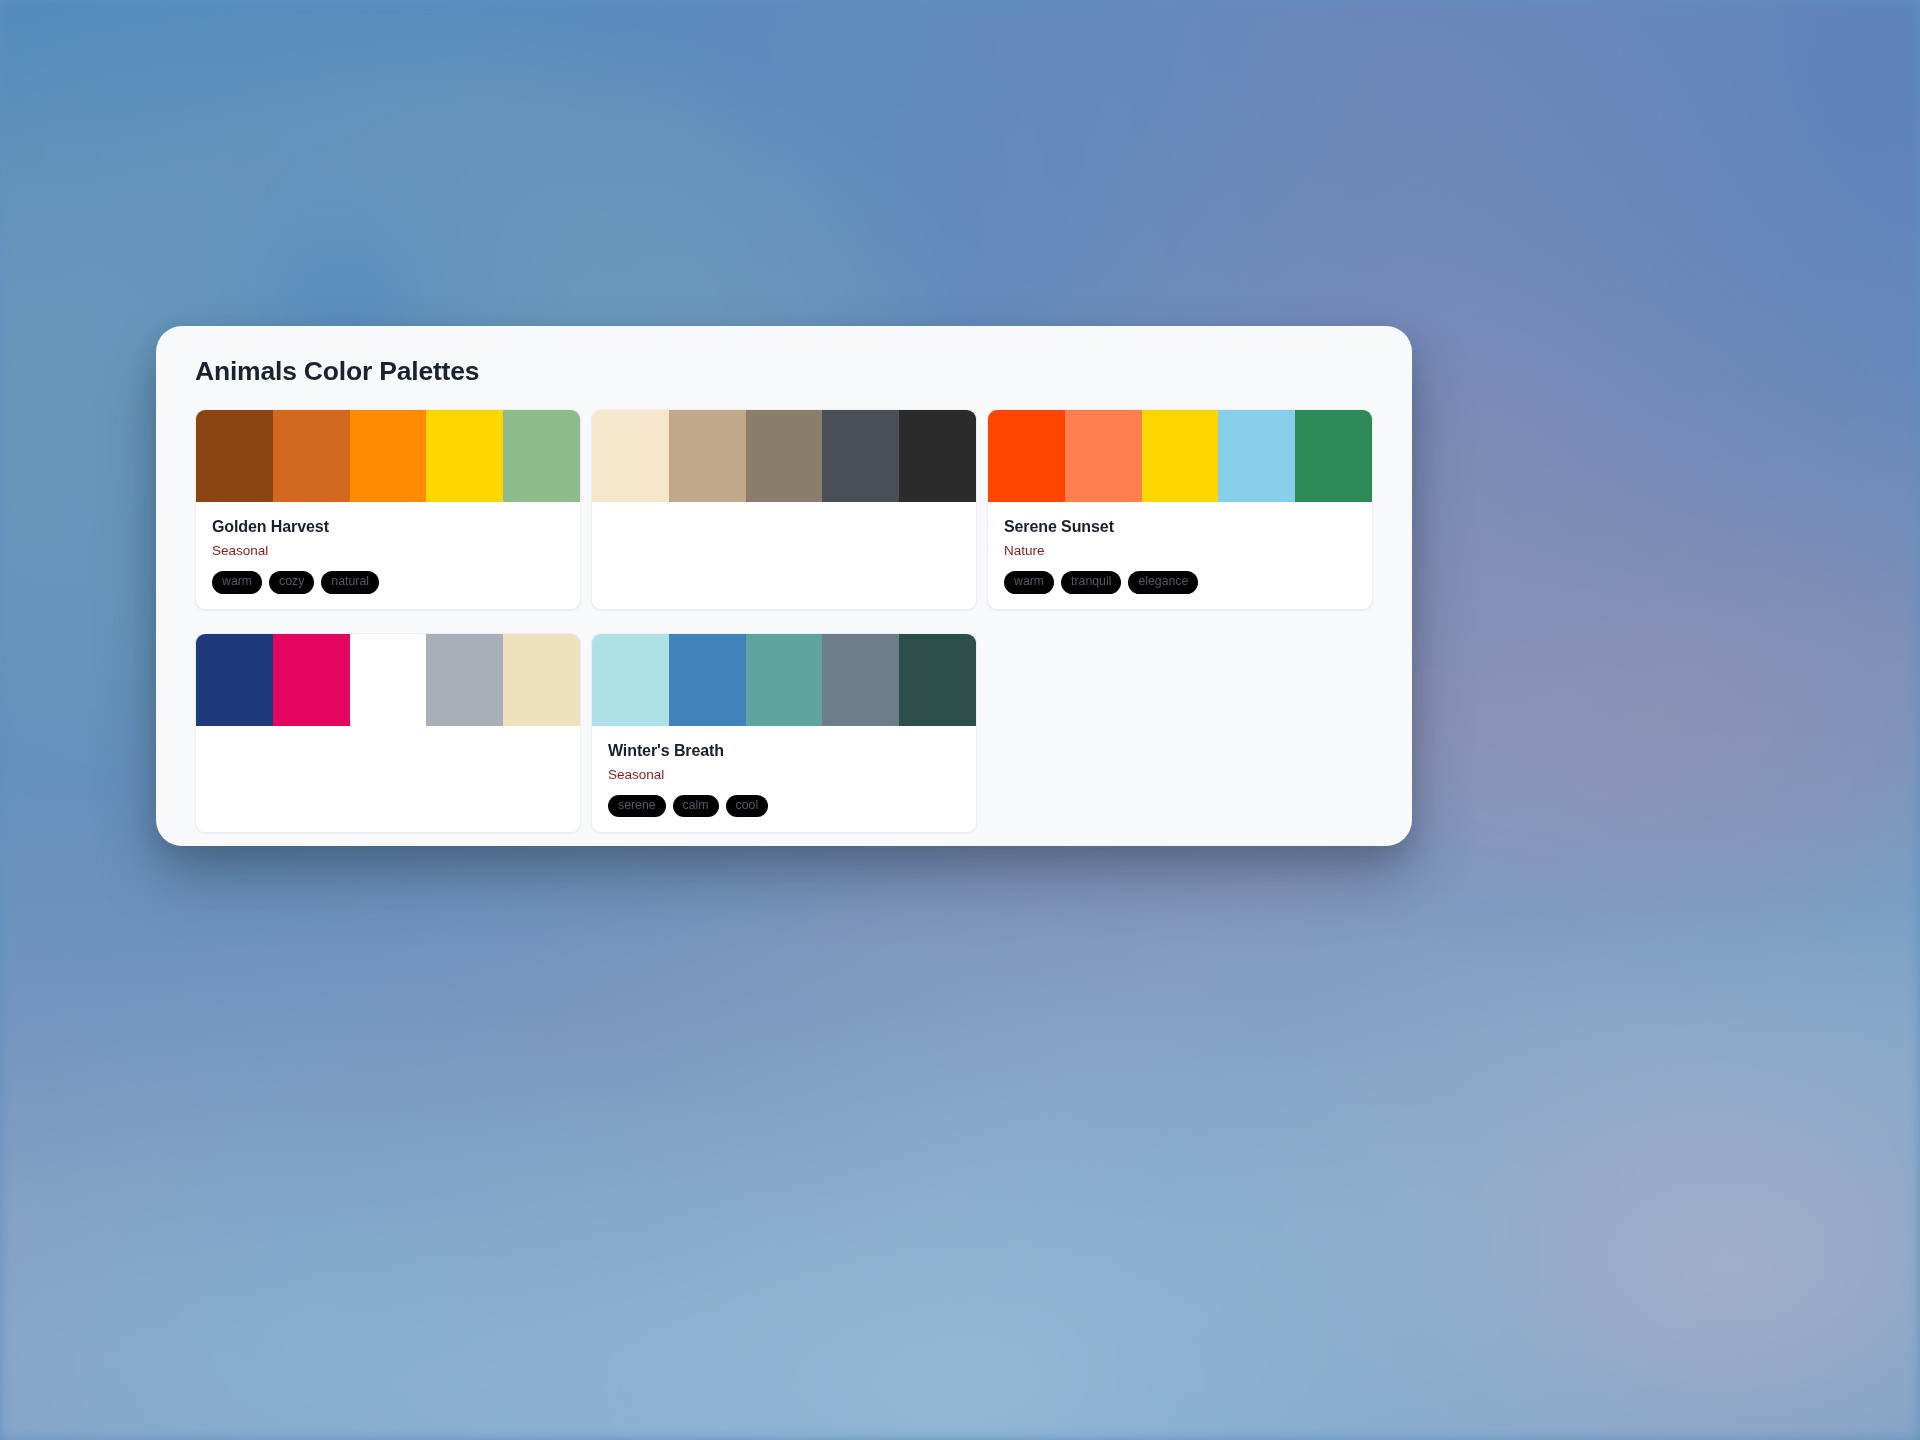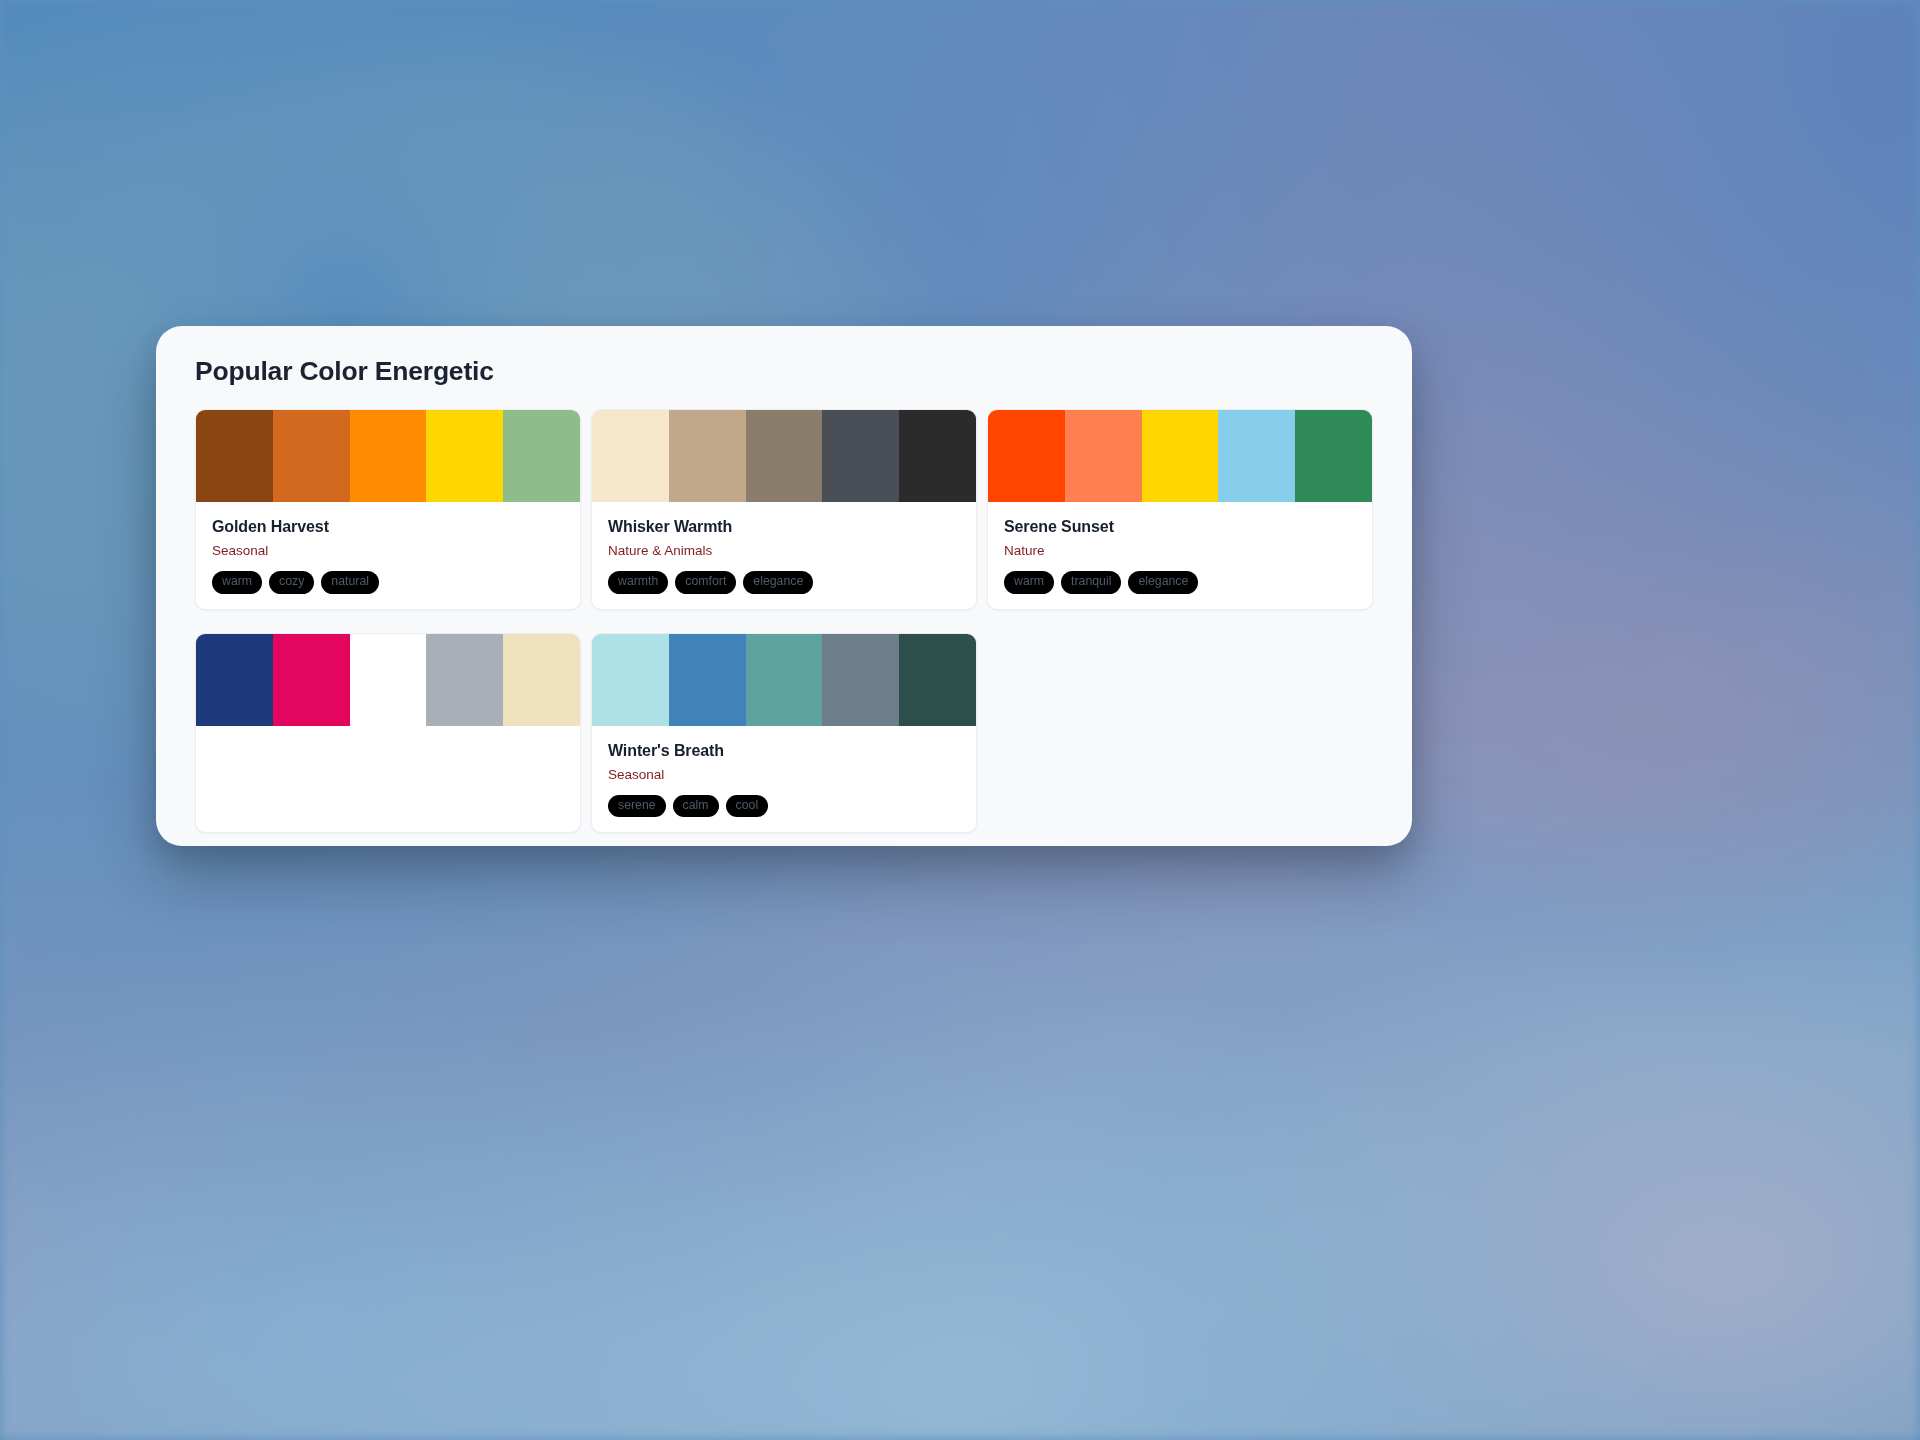--- a/index.html
+++ b/index.html
@@ -115,21 +115,21 @@
     white-space: nowrap;
   }
 </style>
 </head>
 <body>
 
 <div class="backdrop"></div>
 
 <div class="panel-wrap">
   <div class="panel">
-    <div class="panel-title">Popular Color Energetic</div>
+    <div class="panel-title">Animals Color Palettes</div>
     <div class="grid">
         <div class="card">
           <div class="swatches">
             <div class="swatch" title="#8B4513" style="background-image: ; background-position-x: ; background-position-y: ; background-size: ; background-repeat: ; background-attachment: ; background-origin: ; background-clip: ; background-color: rgb(139, 69, 19);"></div>
             <div class="swatch" title="#D2691E" style="background-image: ; background-position-x: ; background-position-y: ; background-size: ; background-repeat: ; background-attachment: ; background-origin: ; background-clip: ; background-color: rgb(210, 105, 30);"></div>
             <div class="swatch" title="#FF8C00" style="background-image: ; background-position-x: ; background-position-y: ; background-size: ; background-repeat: ; background-attachment: ; background-origin: ; background-clip: ; background-color: rgb(255, 140, 0);"></div>
             <div class="swatch" title="#FFD700" style="background-image: ; background-position-x: ; background-position-y: ; background-size: ; background-repeat: ; background-attachment: ; background-origin: ; background-clip: ; background-color: rgb(255, 215, 0);"></div>
             <div class="swatch" title="#8FBC8B" style="background-image: ; background-position-x: ; background-position-y: ; background-size: ; background-repeat: ; background-attachment: ; background-origin: ; background-clip: ; background-color: rgb(143, 188, 139);"></div>
           </div>
           <div class="card-body">
@@ -143,29 +143,20 @@
           </div>
         </div>
         <div class="card">
           <div class="swatches">
             <div class="swatch" title="#F5E6CC" style="background-image: ; background-position-x: ; background-position-y: ; background-size: ; background-repeat: ; background-attachment: ; background-origin: ; background-clip: ; background-color: rgb(245, 230, 204);"></div>
             <div class="swatch" title="#C1A88A" style="background-image: ; background-position-x: ; background-position-y: ; background-size: ; background-repeat: ; background-attachment: ; background-origin: ; background-clip: ; background-color: rgb(193, 168, 138);"></div>
             <div class="swatch" title="#8B7D6B" style="background-image: ; background-position-x: ; background-position-y: ; background-size: ; background-repeat: ; background-attachment: ; background-origin: ; background-clip: ; background-color: rgb(139, 125, 107);"></div>
             <div class="swatch" title="#4A4E57" style="background-image: ; background-position-x: ; background-position-y: ; background-size: ; background-repeat: ; background-attachment: ; background-origin: ; background-clip: ; background-color: rgb(74, 78, 87);"></div>
             <div class="swatch" title="#2B2B2B" style="background-image: ; background-position-x: ; background-position-y: ; background-size: ; background-repeat: ; background-attachment: ; background-origin: ; background-clip: ; background-color: rgb(43, 43, 43);"></div>
           </div>
-          <div class="card-body">
-            <div class="card-name">Whisker Warmth</div>
-            <div class="card-category">Nature &amp; Animals</div>
-            <div class="tags">
-              <span class="tag">warmth</span>
-              <span class="tag">comfort</span>
-              <span class="tag">elegance</span>
-            </div>
-          </div>
         </div>
         <div class="card">
           <div class="swatches">
             <div class="swatch" title="#FF4500" style="background-image: ; background-position-x: ; background-position-y: ; background-size: ; background-repeat: ; background-attachment: ; background-origin: ; background-clip: ; background-color: rgb(255, 69, 0);"></div>
             <div class="swatch" title="#FF7F50" style="background-image: ; background-position-x: ; background-position-y: ; background-size: ; background-repeat: ; background-attachment: ; background-origin: ; background-clip: ; background-color: rgb(255, 127, 80);"></div>
             <div class="swatch" title="#FFD700" style="background-image: ; background-position-x: ; background-position-y: ; background-size: ; background-repeat: ; background-attachment: ; background-origin: ; background-clip: ; background-color: rgb(255, 215, 0);"></div>
             <div class="swatch" title="#87CEEB" style="background-image: ; background-position-x: ; background-position-y: ; background-size: ; background-repeat: ; background-attachment: ; background-origin: ; background-clip: ; background-color: rgb(135, 206, 235);"></div>
             <div class="swatch" title="#2E8B57" style="background-image: ; background-position-x: ; background-position-y: ; background-size: ; background-repeat: ; background-attachment: ; background-origin: ; background-clip: ; background-color: rgb(46, 139, 87);"></div>
           </div>
           <div class="card-body">

